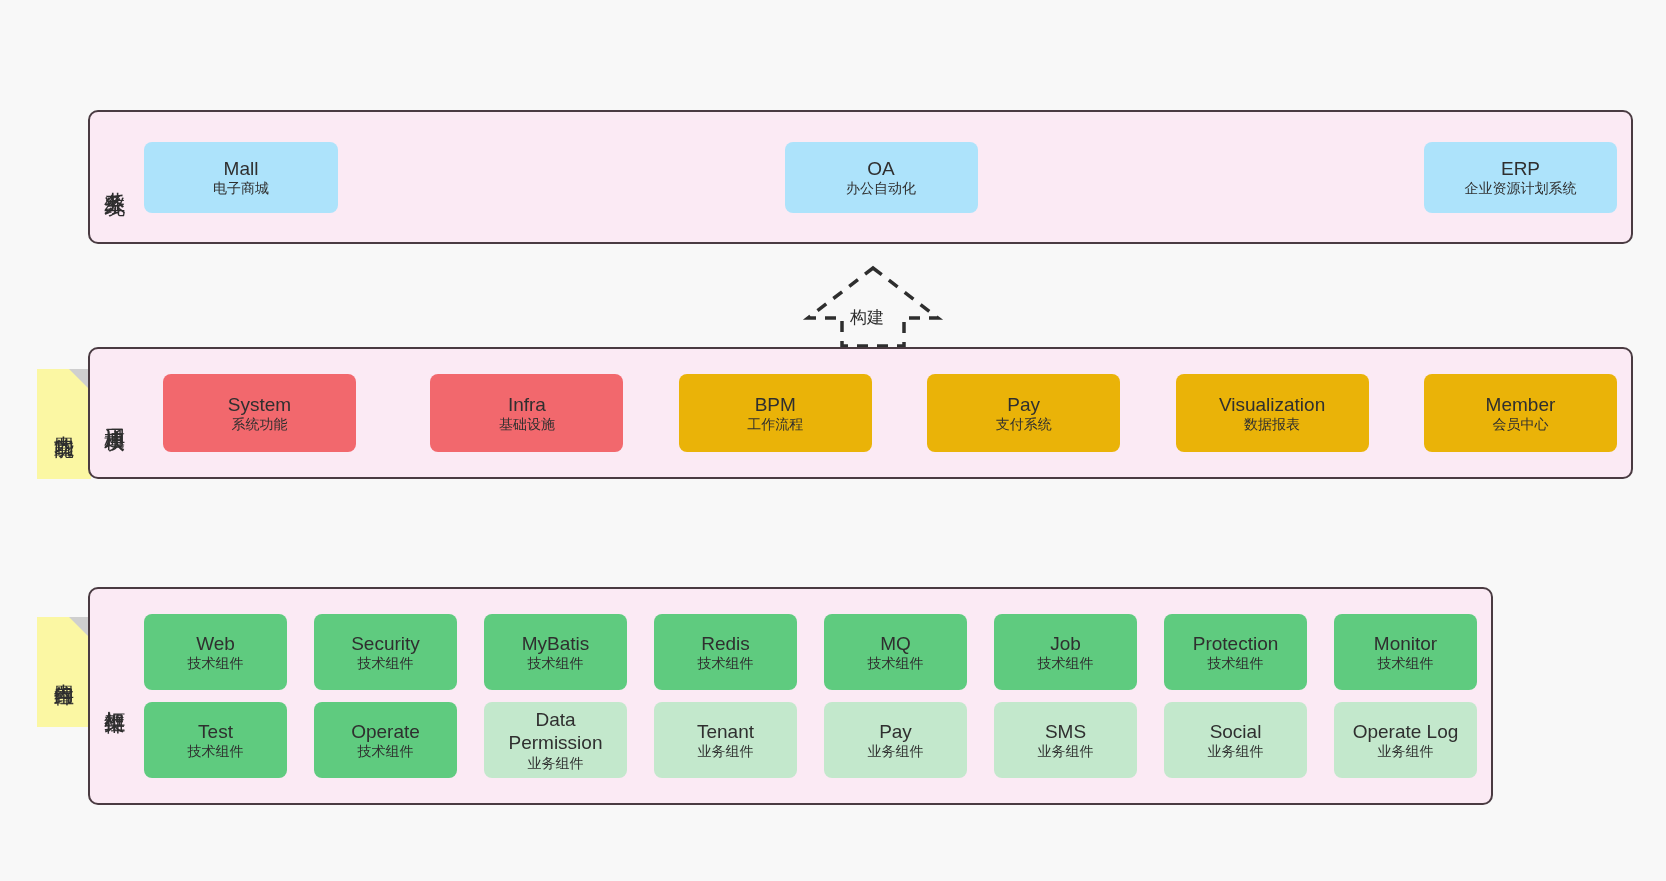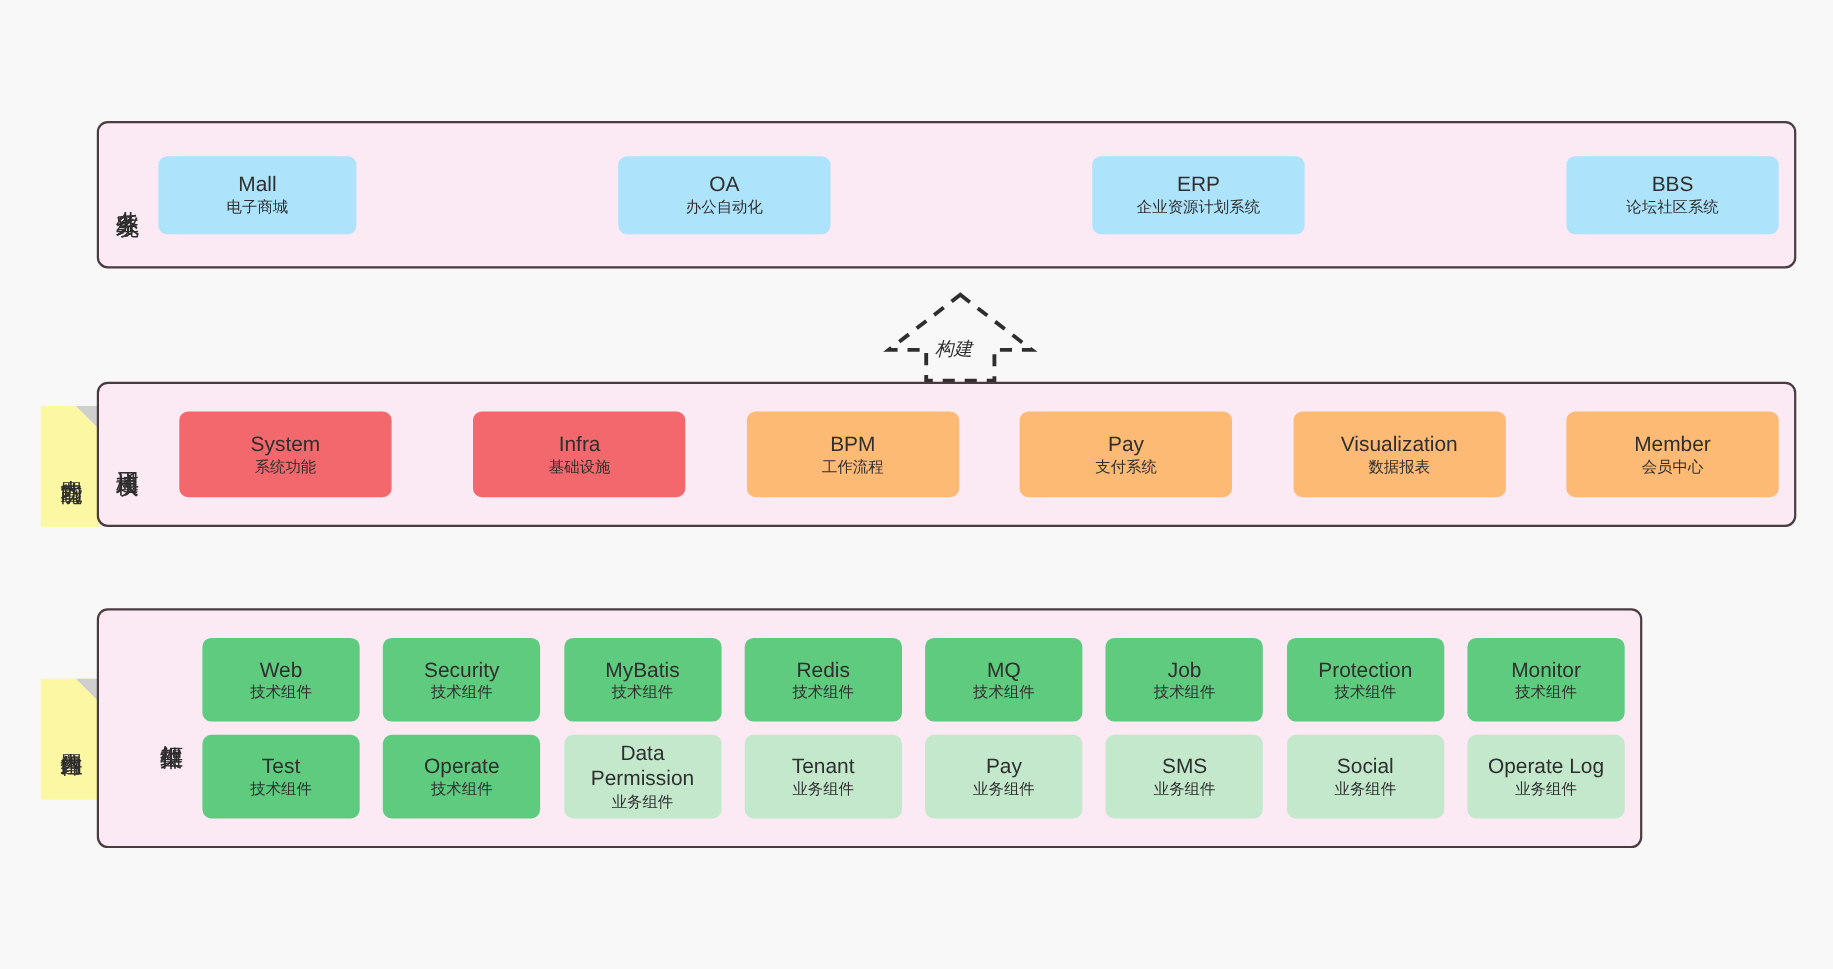--- a/index.html
+++ b/index.html
@@ -83,21 +83,21 @@
     white-space: nowrap;
   }
   .node .n-sub {
     font-size: 14px;
     white-space: nowrap;
   }
   .node.wrap .n-title { white-space: normal; }
 
   .c-blue       { background: #ade3fb; }
   .c-red        { background: #f2686d; margin-left: 19px; }
-  .c-pink       { background: #fdba74; text-align: center; }
+  .c-pink       { background: #eab308; text-align: center; }
   .c-green      { background: #5fcb7f; }
   .c-lightgreen { background: #c3e8cc; }
 
   
   .note {
     position: absolute;
     background: #fbf7a3;
     box-sizing: border-box;
     display: flex;
     align-items: center;
@@ -117,21 +117,20 @@
     right: 0;
     width: 0;
     height: 0;
     border-left: 22px solid transparent;
     border-top: 22px solid #cfcfcf;
   }
 
   
   .arrow-wrap {
     position: absolute;
-    font-style: italic;
   }
   .arrow-wrap svg { display: block; }
   .arrow-label {
     position: absolute;
     font-size: 17px;
     color: #2e2e2e;
     background: #f8f8f8;
     padding: 0 2px;
     white-space: nowrap;
   }
@@ -148,35 +147,31 @@
 
   <div class="note" id="note-1" style="left:37px; top:617px; width:54px; height:110px;">
     <span class="fold"></span>
     <span>内置组件</span>
   </div>
 
   <div class="layer" id="layer-business" style="left:88px; top:110px; width:1545px; height:134px;">
     <div class="layer-title">业务系统</div>
     <div class="layer-body">
       <div class="row">
-        <div class="node c-blue" style="width:180px;height:71px">
+        <div class="node c-blue" style="width:194px;height:71px">
           <span class="n-title">Mall</span>
           <span class="n-sub">电子商城</span>
         </div>
         <div class="node c-blue" style="width:193px;height:71px">
           <span class="n-title">OA</span>
           <span class="n-sub">办公自动化</span>
         </div>
         <div class="node c-blue" style="width:193px;height:71px">
           <span class="n-title">ERP</span>
           <span class="n-sub">企业资源计划系统</span>
-        </div>
-        <div class="node c-blue" style="width:193px;height:71px">
-          <span class="n-title">BBS</span>
-          <span class="n-sub">论坛社区系统</span>
         </div>
       </div>
     </div>
   </div>
 
   <div class="arrow-wrap" style="left:798px; top:262px; width:150px; height:88px;">
     <svg width="150" height="88" viewBox="0 0 150 88">
       <path d="M 75 6 L 140 56 L 106 56 L 106 84 L 44 84 L 44 56 L 10 56 Z" fill="none" stroke="#2e2e2e" stroke-width="3.5" stroke-dasharray="11 9" stroke-linejoin="miter"></path>
     </svg>
     <span class="arrow-label" style="left:50px; top:44px;">构建</span>
@@ -208,21 +203,21 @@
         </div>
         <div class="node c-pink" style="width:193px;height:78px">
           <span class="n-title">Member</span>
           <span class="n-sub">会员中心</span>
         </div>
       </div>
     </div>
   </div>
 
 
-  <div class="layer" id="layer-framework" style="left:88px; top:553px; width:1405px; height:218px;padding-left:40px;">
+  <div class="layer" id="layer-framework" style="left:88px; top:587px; width:1405px; height:218px;">
     <div class="layer-title">框架组件</div>
     <div class="layer-body">
 
       <div class="row">
         <div class="node c-green" style="width:143px;height:76px">
           <span class="n-title">Web</span>
           <span class="n-sub">技术组件</span>
         </div>
         <div class="node c-green" style="width:143px;height:76px">
           <span class="n-title">Security</span>

